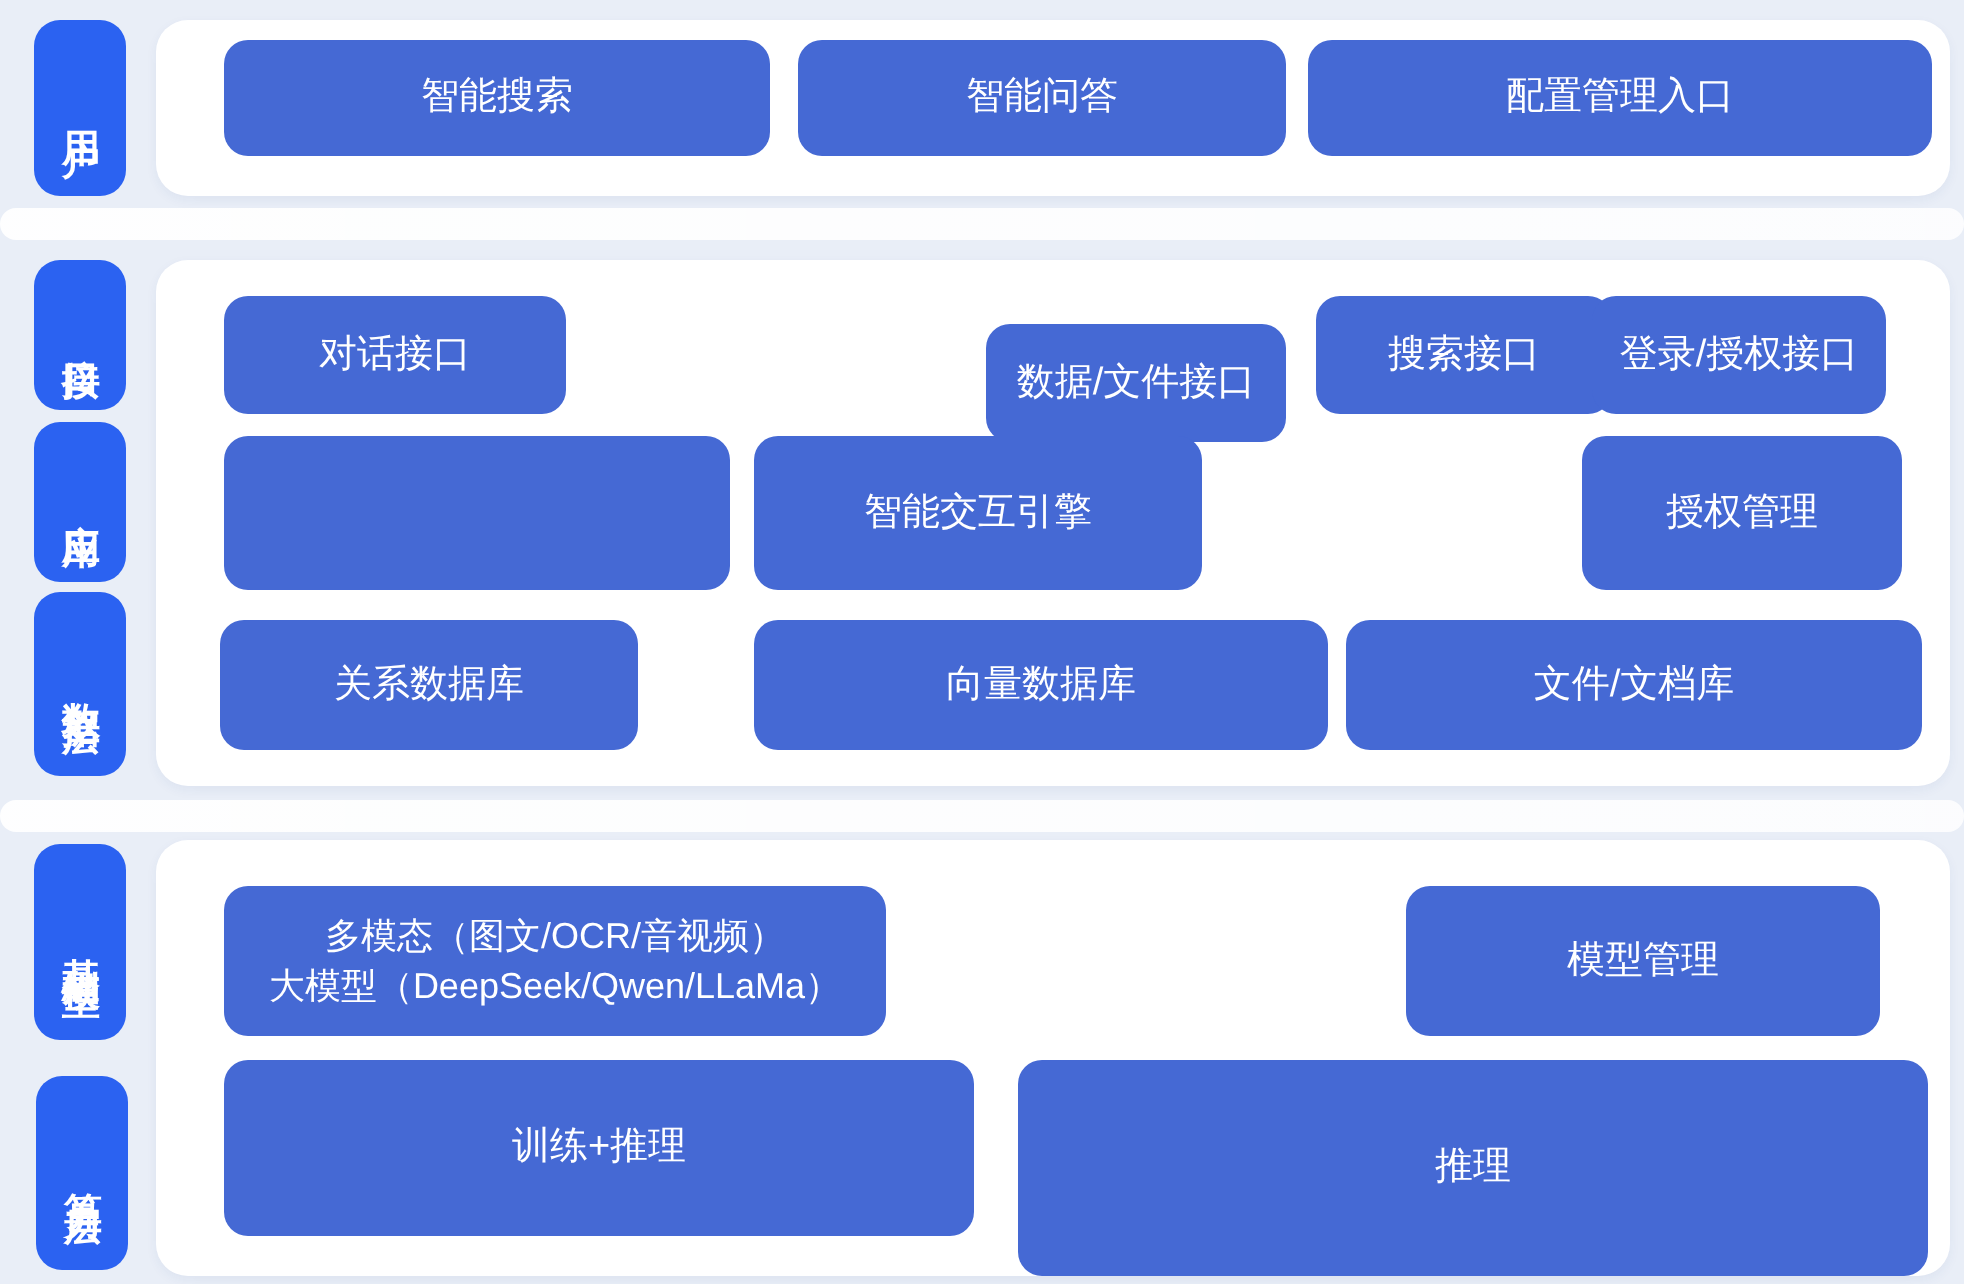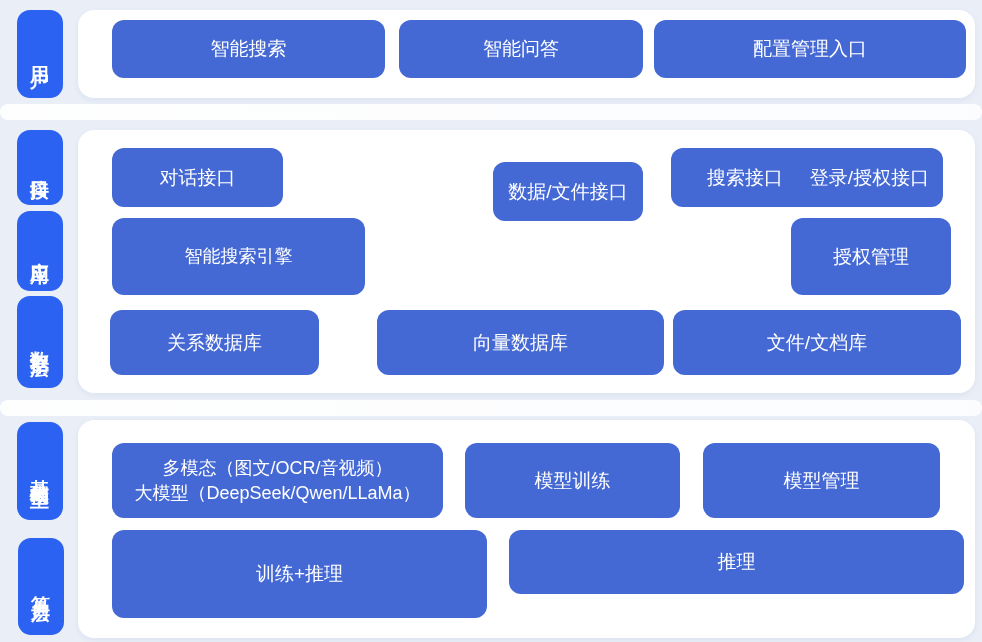--- a/index.html
+++ b/index.html
@@ -70,40 +70,39 @@
 </div>
 
 <div class="pill" style="left:17px; top:130px; width:46px; height:75px">接口</div>
 <div class="pill" style="left:17px; top:211px; width:46px; height:80px">应用</div>
 <div class="pill" style="left:17px; top:296px; width:46px; height:92px">数据层</div>
 
 <div class="panel" style="left:78px; top:130px; width:897px; height:263px">
 
   <div class="btn" style="left:34px;  top:18px; width:171px; height:59px">对话接口</div>
   <div class="btn" style="left:415px; top:32px; width:150px; height:59px">数据/文件接口</div>
-  <div class="btn" style="left:593px; top:18px; width:148px; height:59px">搜索接口</div>
+  <div class="btn" style="left:580px; top:18px; width:148px; height:59px">搜索接口</div>
   <div class="btn" style="left:718px; top:18px; width:147px; height:59px">登录/授权接口</div>
 
   <div class="btn two-line" style="left:34px;  top:88px; width:253px; height:77px">
-    <span>智能搜索引擎</span>
   </div>
+  <div class="btn" style="left:299px; top:88px; width:224px; height:77px">智能交互引擎</div>
   <div class="btn" style="left:713px; top:88px; width:160px; height:77px">授权管理</div>
 
   <div class="btn" style="left:32px;  top:180px; width:209px; height:65px">关系数据库</div>
   <div class="btn" style="left:595px; top:180px; width:288px; height:65px">文件/文档库</div>
   <div class="btn" style="left:299px; top:180px; width:287px; height:65px">向量数据库</div>
 </div>
 
 <div class="pill" style="left:17px; top:422px; width:46px; height:98px">基础模型</div>
 <div class="pill" style="left:18px; top:538px; width:46px; height:97px">算力层</div>
 
 <div class="panel" style="left:78px; top:420px; width:897px; height:218px">
 
   <div class="btn two-line" style="left:34px;  top:23px; width:331px; height:75px">
     <span>多模态（图文/OCR/音视频）</span>
     <span>大模型（DeepSeek/Qwen/LLaMa）</span>
   </div>
-  <div class="btn" style="left:387px; top:23px; width:215px; height:75px">模型训练</div>
   <div class="btn" style="left:625px; top:23px; width:237px; height:75px">模型管理</div>
 
   <div class="btn" style="left:34px;  top:110px; width:375px; height:88px">训练+推理</div>
-  <div class="btn" style="left:431px; top:110px; width:455px; height:64px">推理</div>
+  <div class="btn" style="left:431px; top:110px; width:455px; height:108px">推理</div>
 </div>
 
 </body></html>

